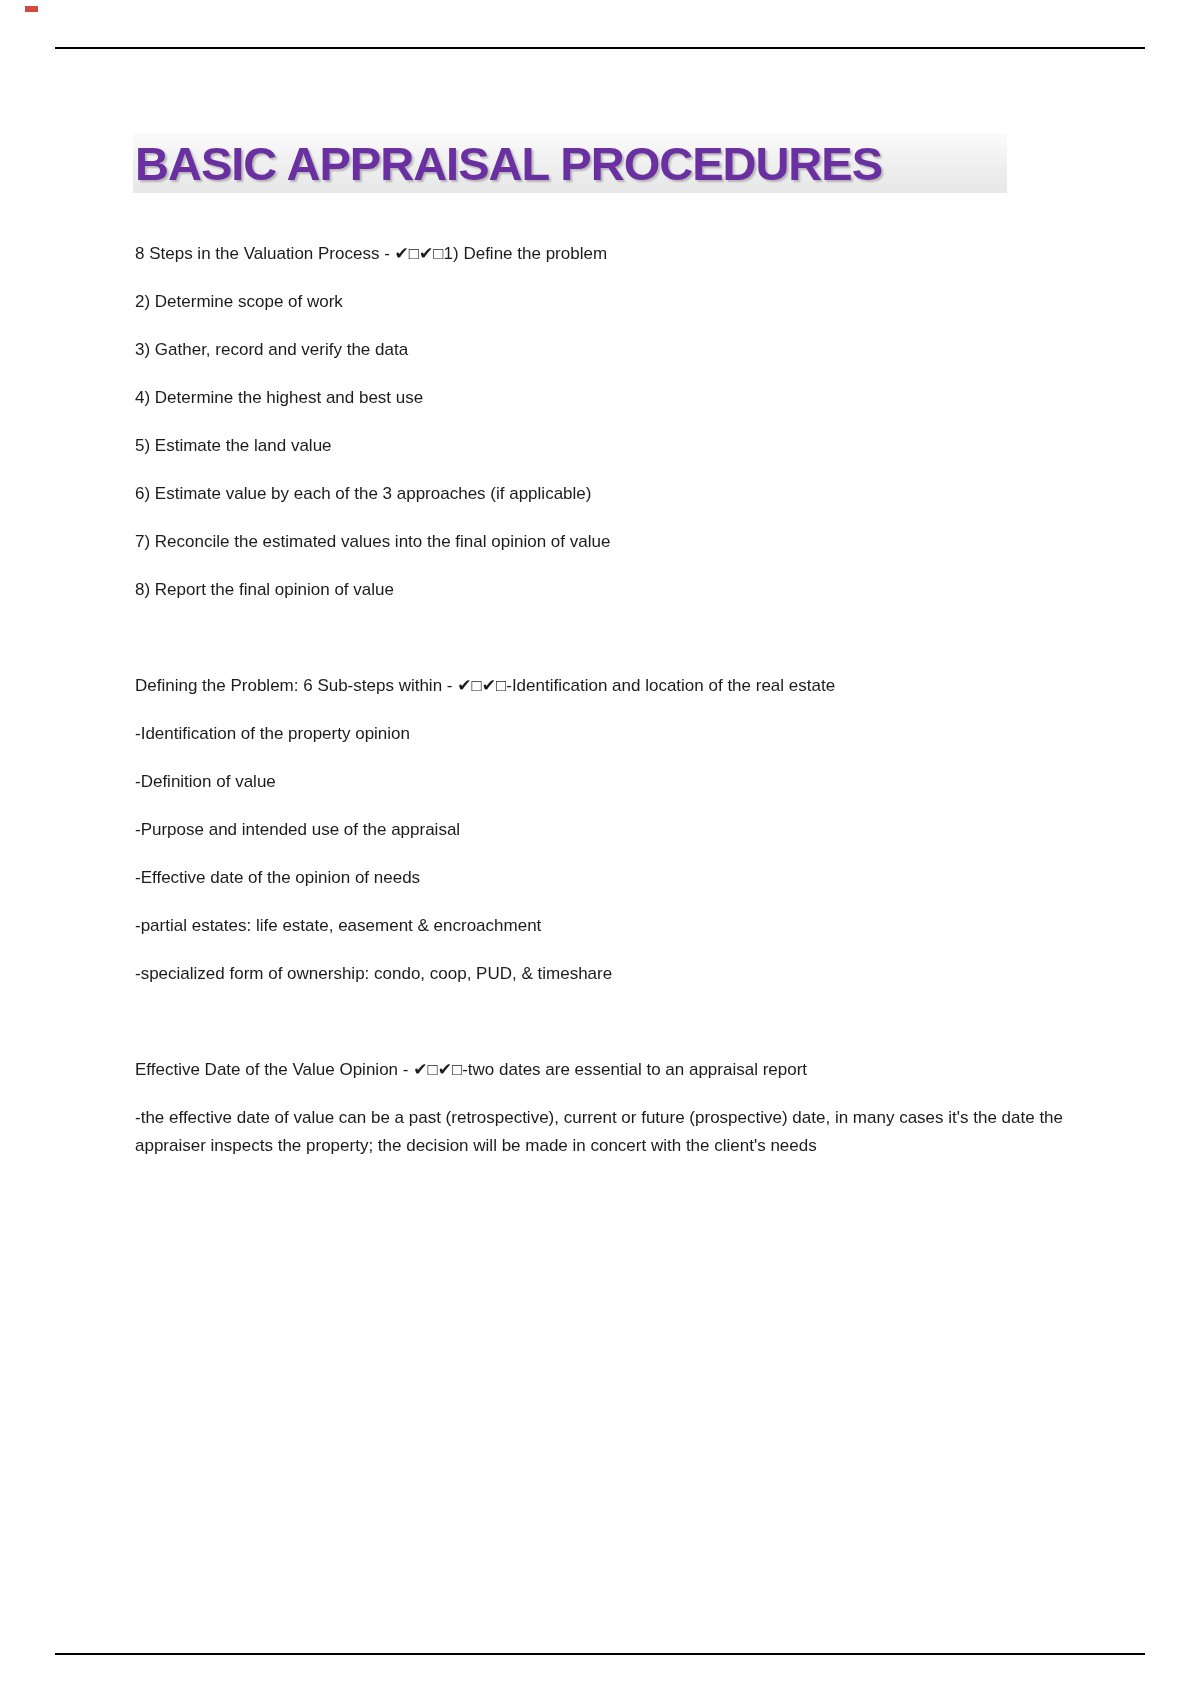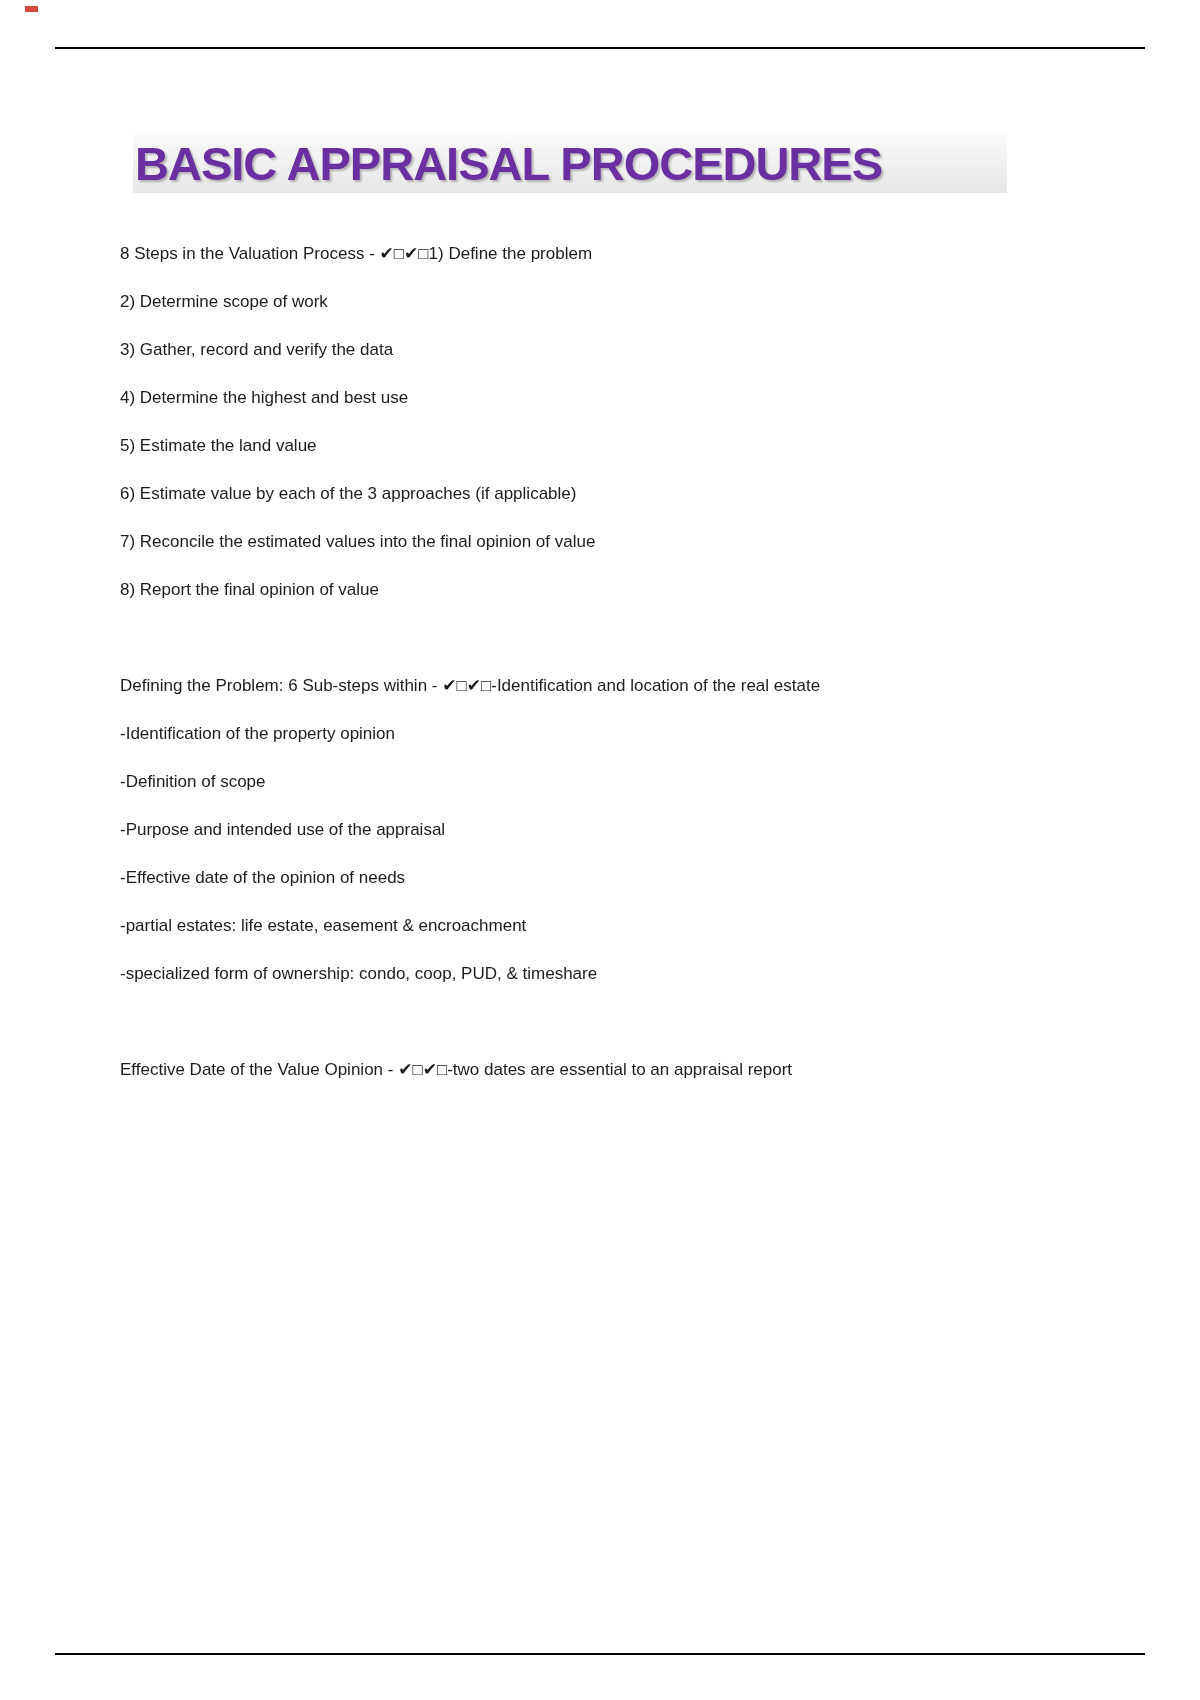--- a/index.html
+++ b/index.html
@@ -50,21 +50,21 @@
     font-weight: bold;
     letter-spacing: -1px;
     color: #6a2fa0;
     text-shadow: 2px 2px 2px rgba(110,110,110,0.45);
     white-space: nowrap;
     padding-left: 2px;
   }
 
   .content {
     position: absolute;
-    left: 120px;
+    left: 135px;
     top: 240px;
     width: 932px;
     color: #1c1c1c;
     font-size: 17px;
   }
   .content p {
     margin: 0 0 20px 0;
     line-height: 28px;
   }
   .content p.sect {
@@ -89,25 +89,26 @@
     <p>2) Determine scope of work</p>
     <p>3) Gather, record and verify the data</p>
     <p>4) Determine the highest and best use</p>
     <p>5) Estimate the land value</p>
     <p>6) Estimate value by each of the 3 approaches (if applicable)</p>
     <p>7) Reconcile the estimated values into the final opinion of value</p>
     <p>8) Report the final opinion of value</p>
 
     <p class="sect">Defining the Problem: 6 Sub-steps within - ✔□✔□-Identification and location of the real estate</p>
     <p>-Identification of the property opinion</p>
-    <p>-Definition of scope</p>
+    <p>-Definition of value</p>
     <p>-Purpose and intended use of the appraisal</p>
     <p>-Effective date of the opinion of needs</p>
 
     <p>-partial estates: life estate, easement &amp; encroachment</p>
     <p>-specialized form of ownership: condo, coop, PUD, &amp; timeshare</p>
 
     <p class="sect">Effective Date of the Value Opinion - ✔□✔□-two dates are essential to an appraisal report</p>
+    <p>-the effective date of value can be a past (retrospective), current or future (prospective) date, in many cases it's the date the appraiser inspects the property; the decision will be made in concert with the client's needs</p>
   </div>
 
   <div class="rule rule-bottom"></div>
 
 </div>
 
 </body></html>

